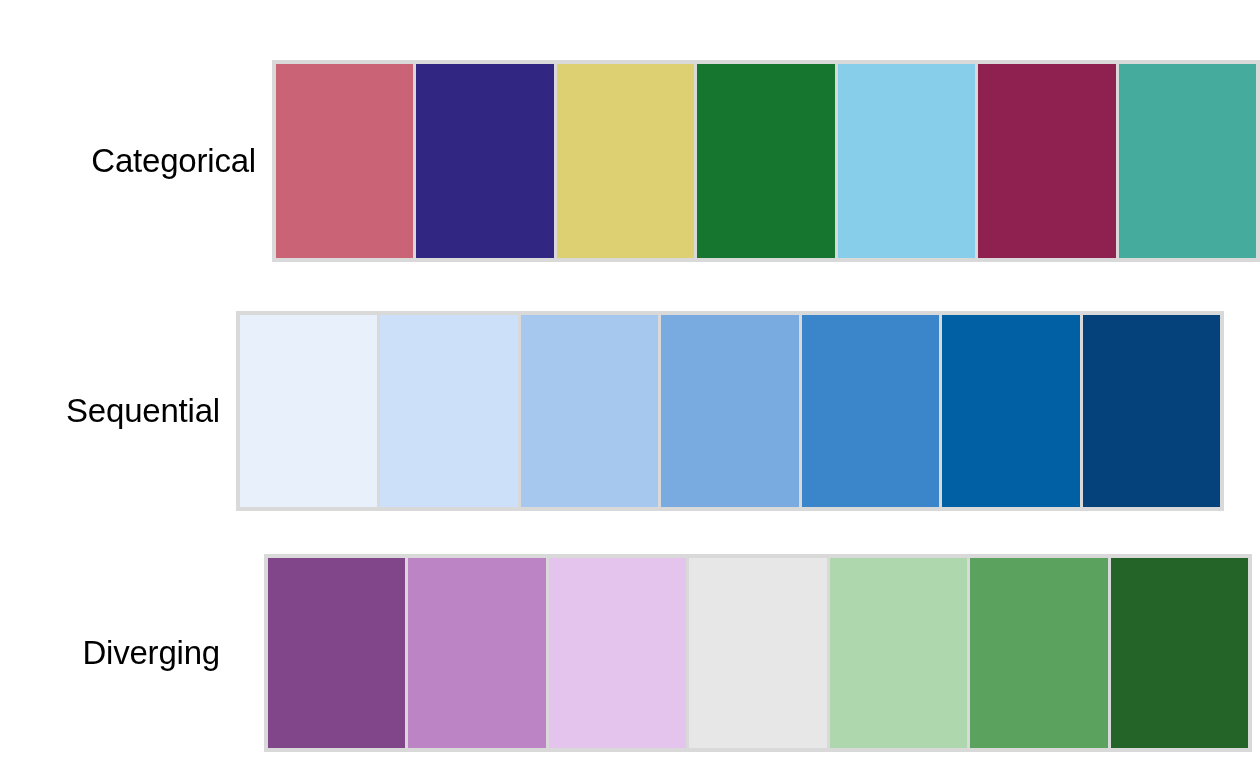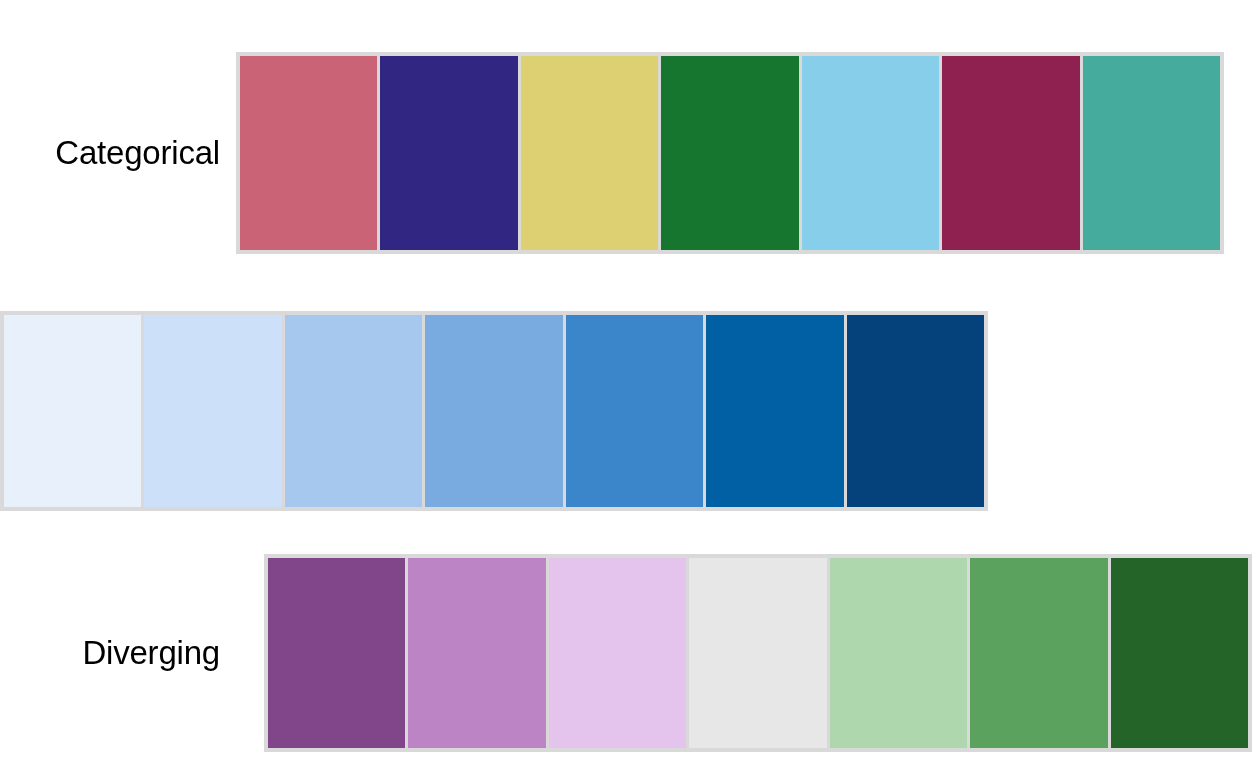--- a/index.html
+++ b/index.html
@@ -49,21 +49,21 @@
     padding: 4px 4px 4px 4px;
     gap: 3px;
   }
 
   .swatch {
     flex: 1 1 0;
     display: block;
   }
 
   
-  #row-categorical { top: 52px; }
+  #row-categorical { top: 60px; justify-content: flex-end; }
   #row-categorical .swatch-strip { height: 202px; }
   #row-categorical .swatch { height: 194px; }
 
   #row-sequential { top: 311px; }
   #row-sequential .swatch-strip { height: 200px; }
   #row-sequential .swatch { height: 192px; }
 
   #row-diverging { top: 554px; gap: 28px; }
   #row-diverging .swatch-strip { height: 198px; }
   #row-diverging .swatch { height: 190px; }
@@ -80,20 +80,21 @@
       <span class="swatch" style="background-color: rgb(49, 39, 131);"></span>
       <span class="swatch" style="background-color: rgb(221, 208, 115);"></span>
       <span class="swatch" style="background-color: rgb(22, 118, 47);"></span>
       <span class="swatch" style="background-color: rgb(135, 206, 235);"></span>
       <span class="swatch" style="background-color: rgb(142, 33, 80);"></span>
       <span class="swatch" style="background-color: rgb(69, 171, 156);"></span>
     </div>
   </div>
 
   <div class="palette-row" id="row-sequential">
+    <div class="row-label">Sequential</div>
     <div class="swatch-strip" style="background-color: rgb(217, 217, 217);">
       <span class="swatch" style="background-color: rgb(232, 241, 251);"></span>
       <span class="swatch" style="background-color: rgb(205, 224, 249);"></span>
       <span class="swatch" style="background-color: rgb(167, 200, 238);"></span>
       <span class="swatch" style="background-color: rgb(121, 171, 224);"></span>
       <span class="swatch" style="background-color: rgb(59, 133, 202);"></span>
       <span class="swatch" style="background-color: rgb(1, 95, 164);"></span>
       <span class="swatch" style="background-color: rgb(5, 65, 122);"></span>
     </div>
   </div>

